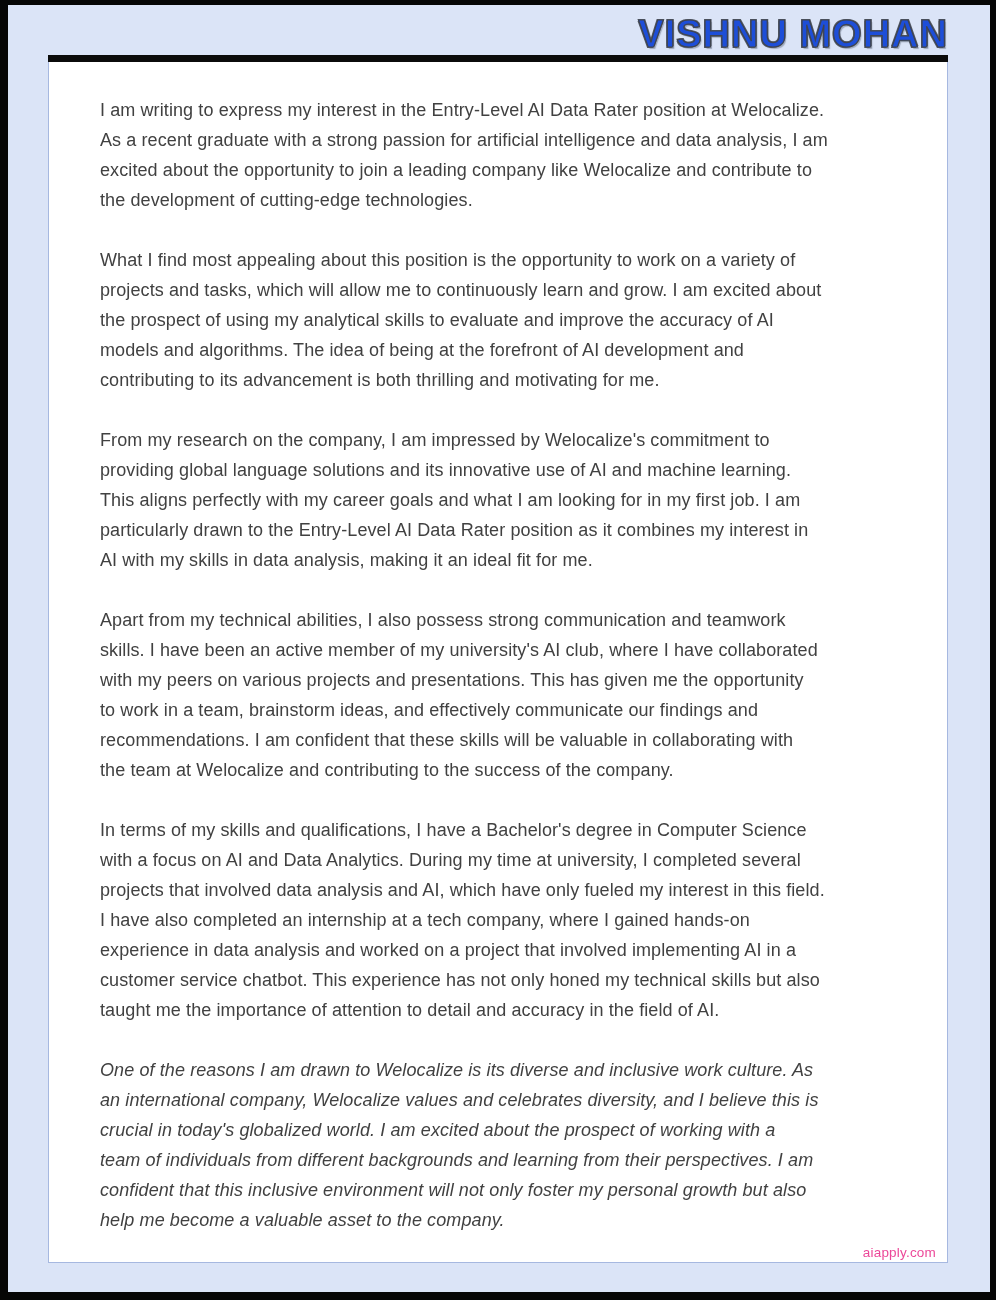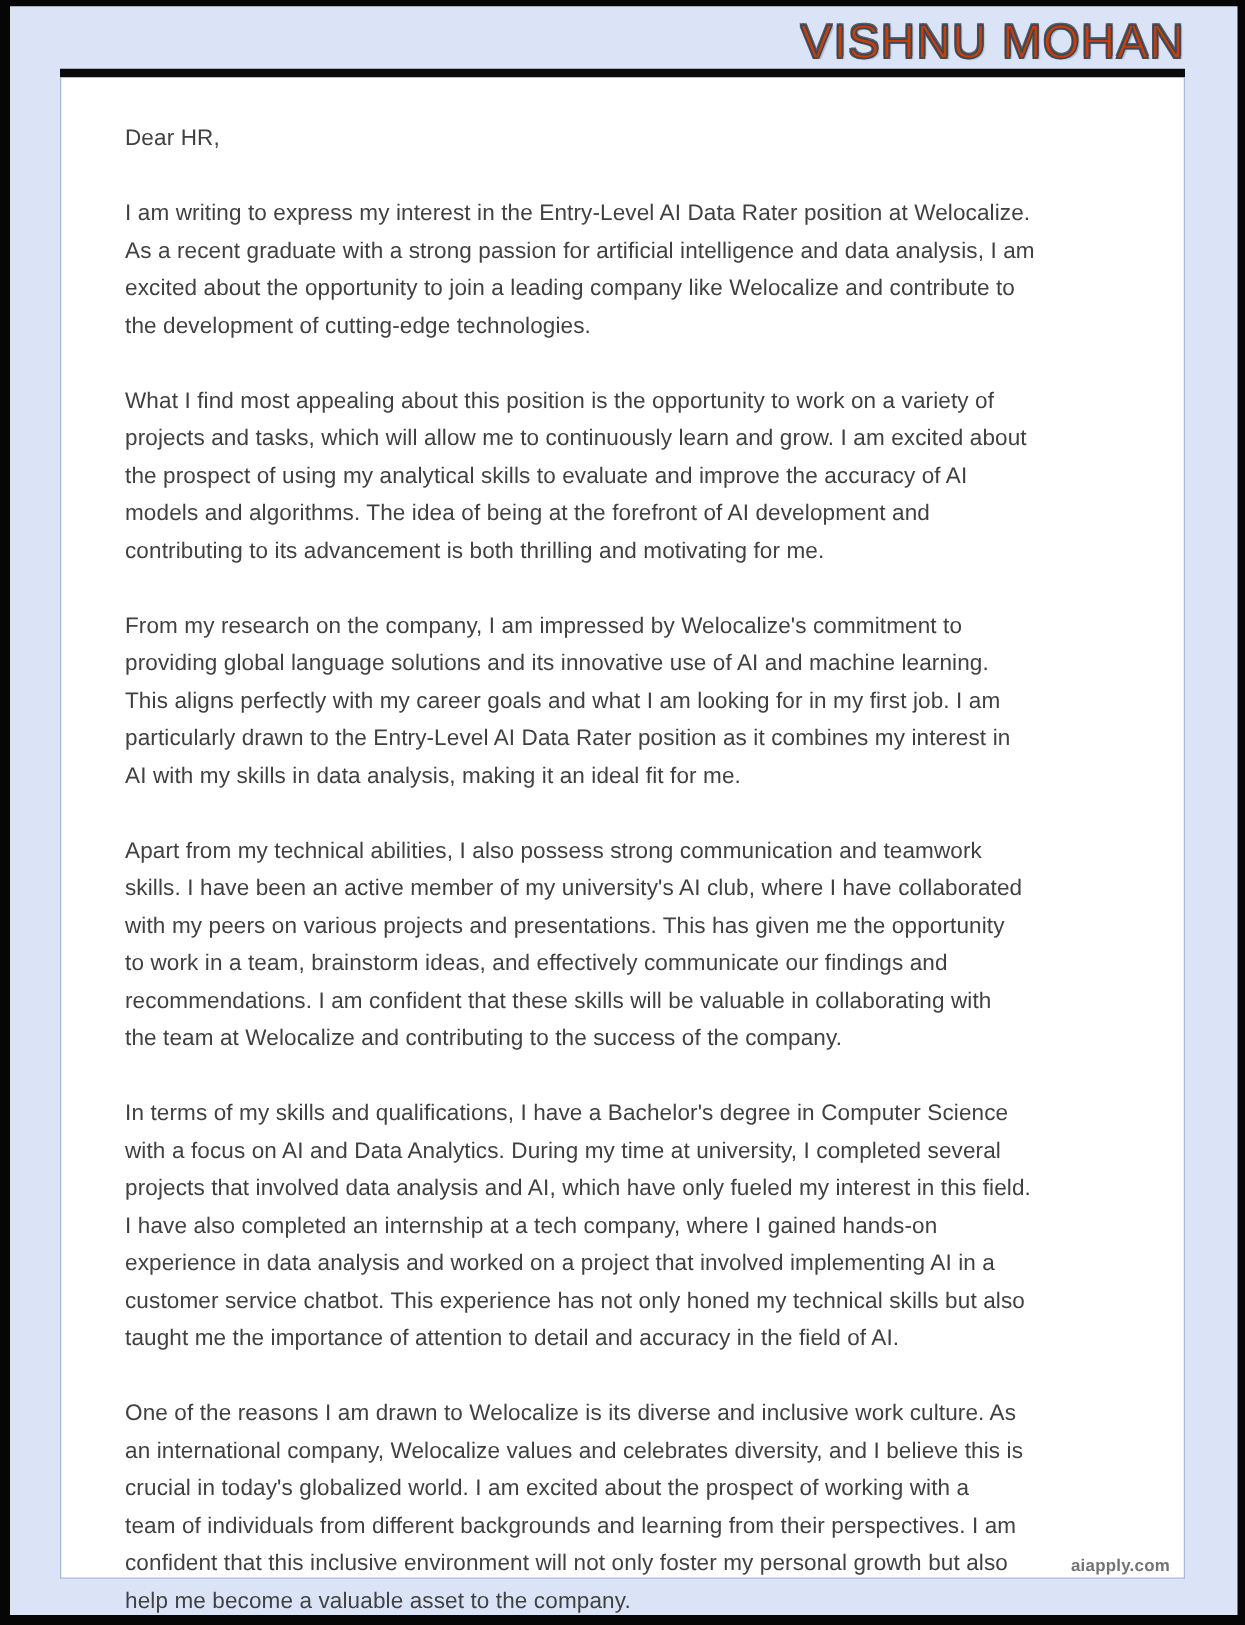--- a/index.html
+++ b/index.html
@@ -17,22 +17,22 @@
     font-family: "Liberation Sans", "DejaVu Sans", sans-serif;
   }
 
   .header-name {
     position: absolute;
     top: 7px;
     right: 42px;
     font-size: 38px;
     line-height: 44px;
     letter-spacing: 1px;
-    font-weight: 400;
-    color: #c2410c;
+    font-weight: 700;
+    color: #1d4ed8;
     -webkit-text-stroke: 1.2px #3f4450;
     text-shadow:
       -1px -1px 0 #565c68,
        1px -1px 0 #565c68,
       -1px  1px 0 #565c68,
        1.5px 1.5px 1px rgba(110,120,140,0.55);
     white-space: nowrap;
     text-align: center;
   }
 
@@ -63,46 +63,44 @@
     font-size: 18px;
     line-height: 30px;
     color: #414141;
     letter-spacing: 0.1px;
   }
 
   .letter-body p {
     margin: 0 0 30px 0;
     white-space: pre; 
   }
-  .letter-body p:last-child { margin-bottom: 0; }
+  .letter-body p:last-child { margin-bottom: 0; font-style: italic; }
 
   .watermark {
     position: absolute;
     right: 11px;
     bottom: 1px;
     font-size: 13.5px;
     line-height: 16px;
-    color: #737373;
+    color: #ec4899;
     letter-spacing: 0.2px;
-    font-weight: bold;
   }
 </style>
 </head>
 <body>
 
 <div class="screen">
 
   <div class="header-name">VISHNU MOHAN</div>
 
   <div class="top-bar"></div>
 
   <div class="document">
 
     <div class="letter-body">
-      <p>Dear HR,</p>
       <p>I am writing to express my interest in the Entry-Level AI Data Rater position at Welocalize.
 As a recent graduate with a strong passion for artificial intelligence and data analysis, I am
 excited about the opportunity to join a leading company like Welocalize and contribute to
 the development of cutting-edge technologies.</p>
       <p>What I find most appealing about this position is the opportunity to work on a variety of
 projects and tasks, which will allow me to continuously learn and grow. I am excited about
 the prospect of using my analytical skills to evaluate and improve the accuracy of AI
 models and algorithms. The idea of being at the forefront of AI development and
 contributing to its advancement is both thrilling and motivating for me.</p>
       <p>From my research on the company, I am impressed by Welocalize's commitment to

